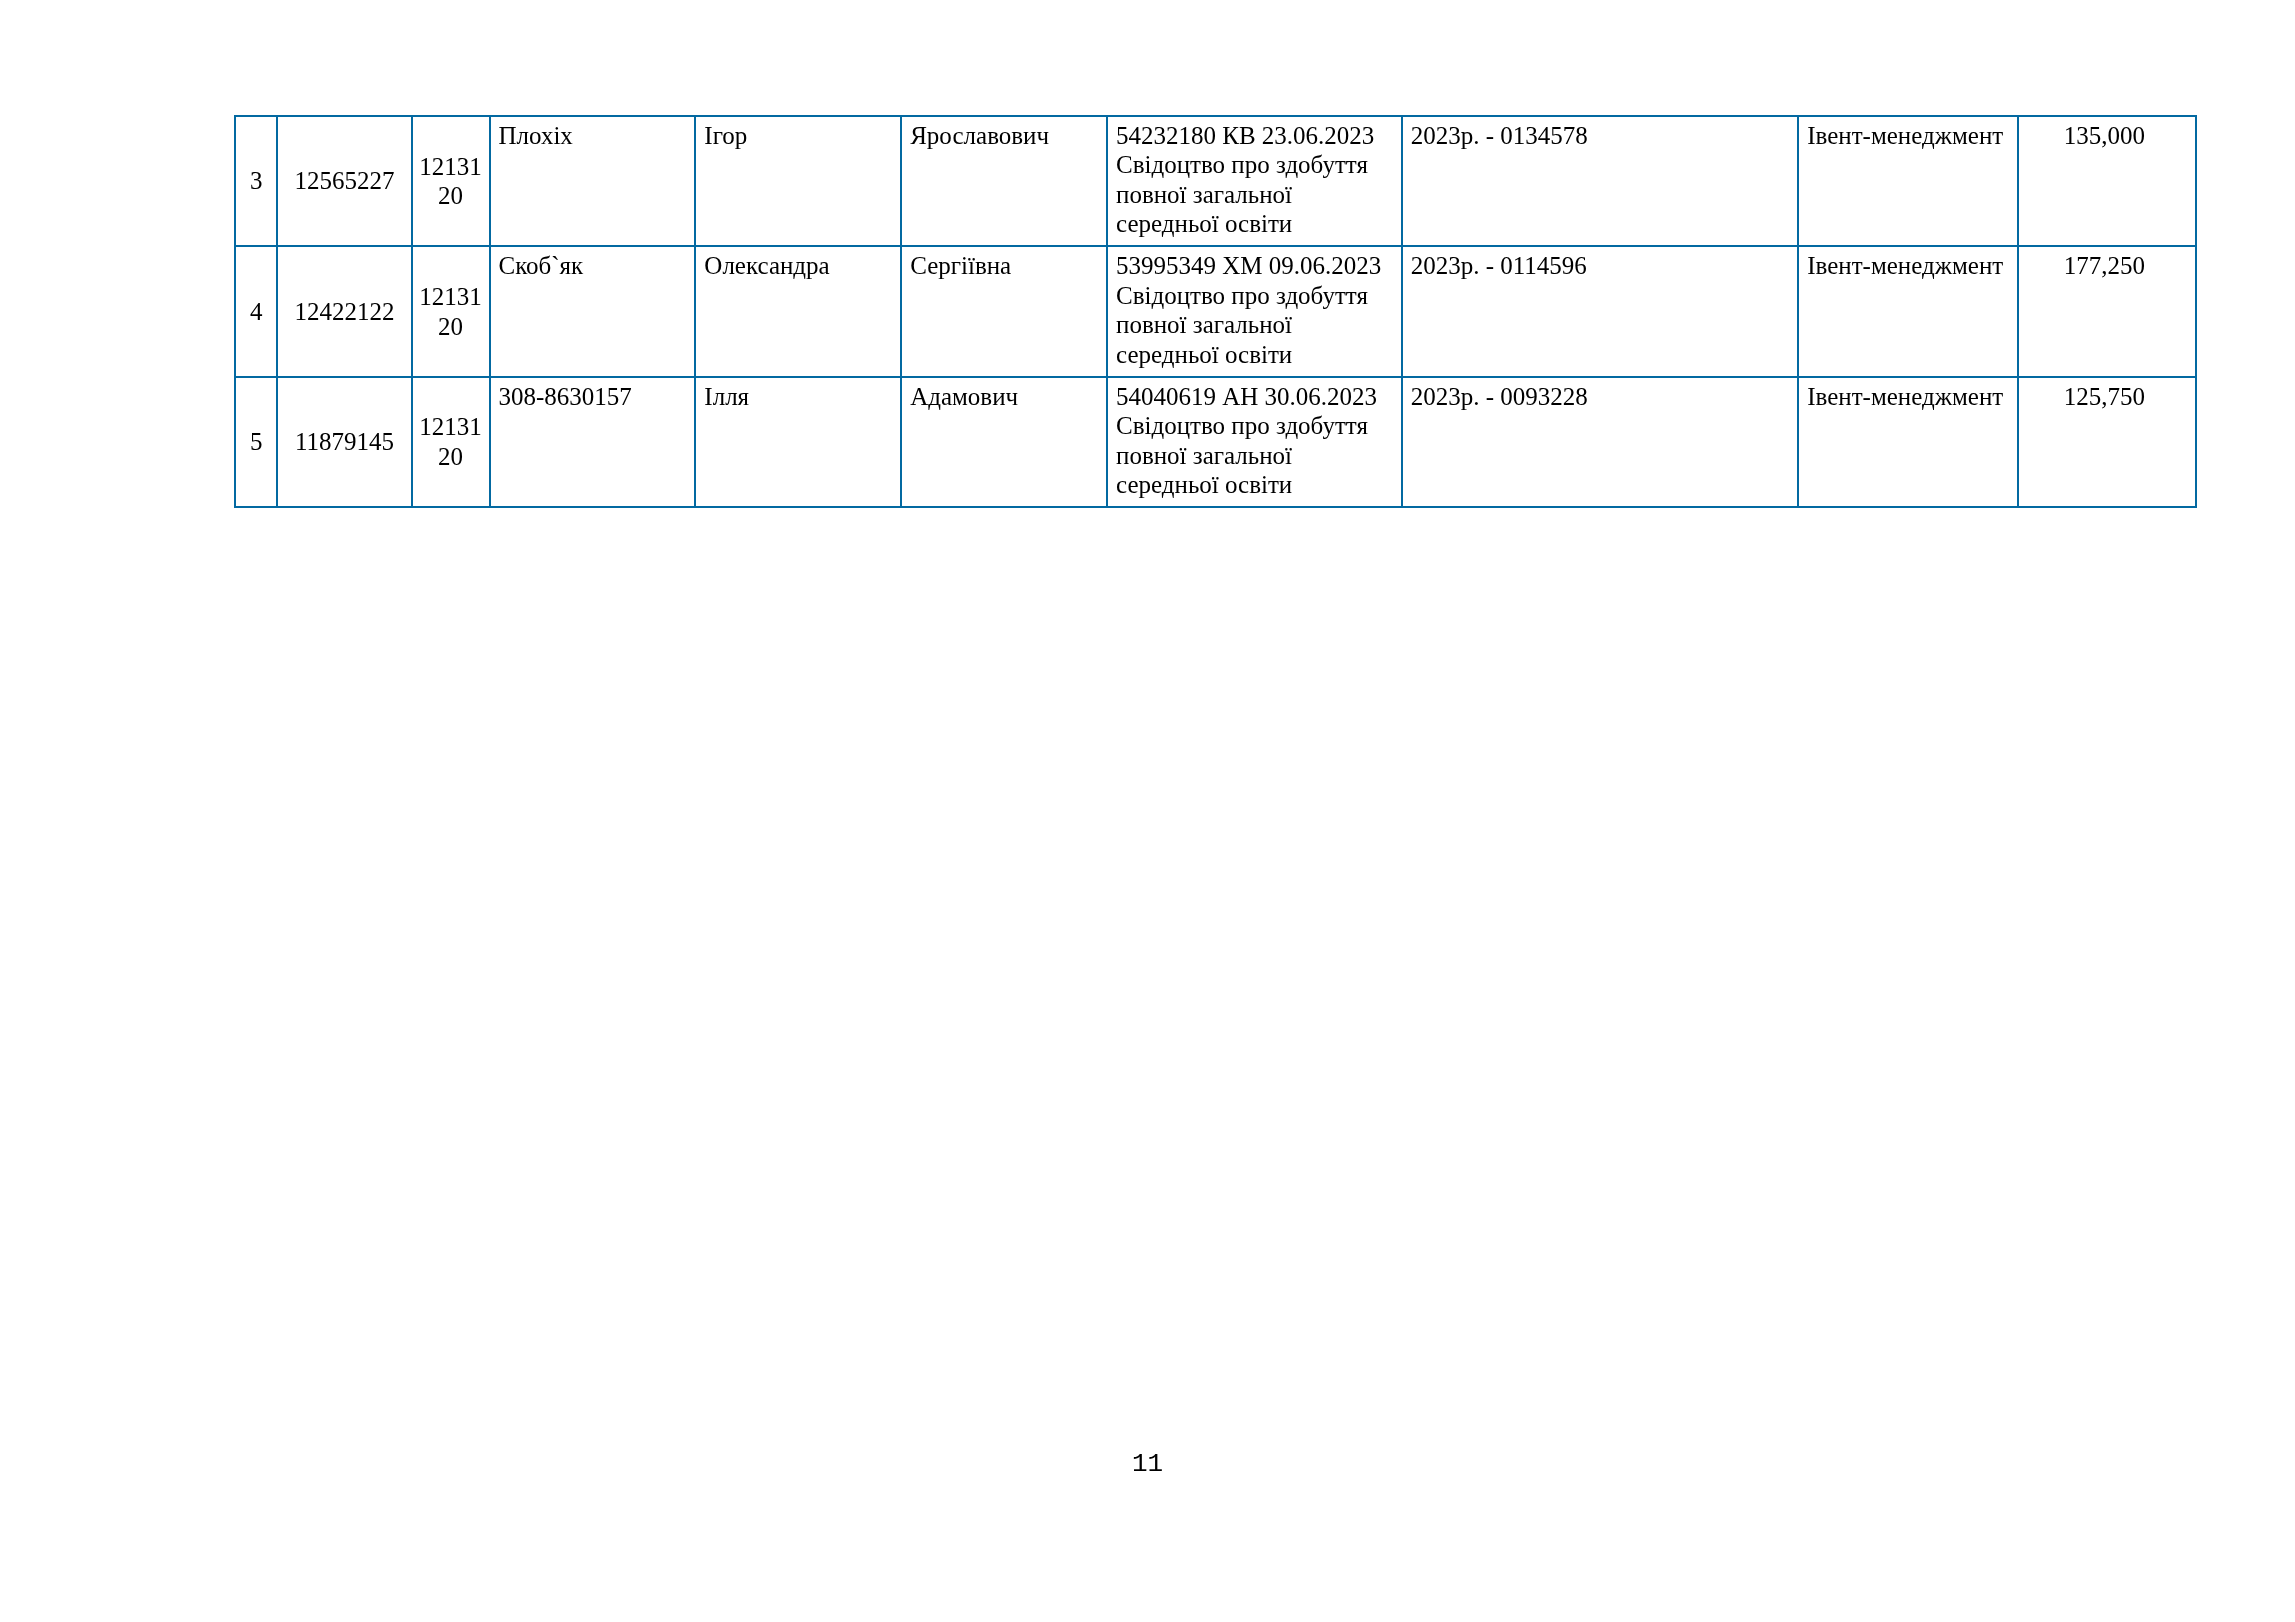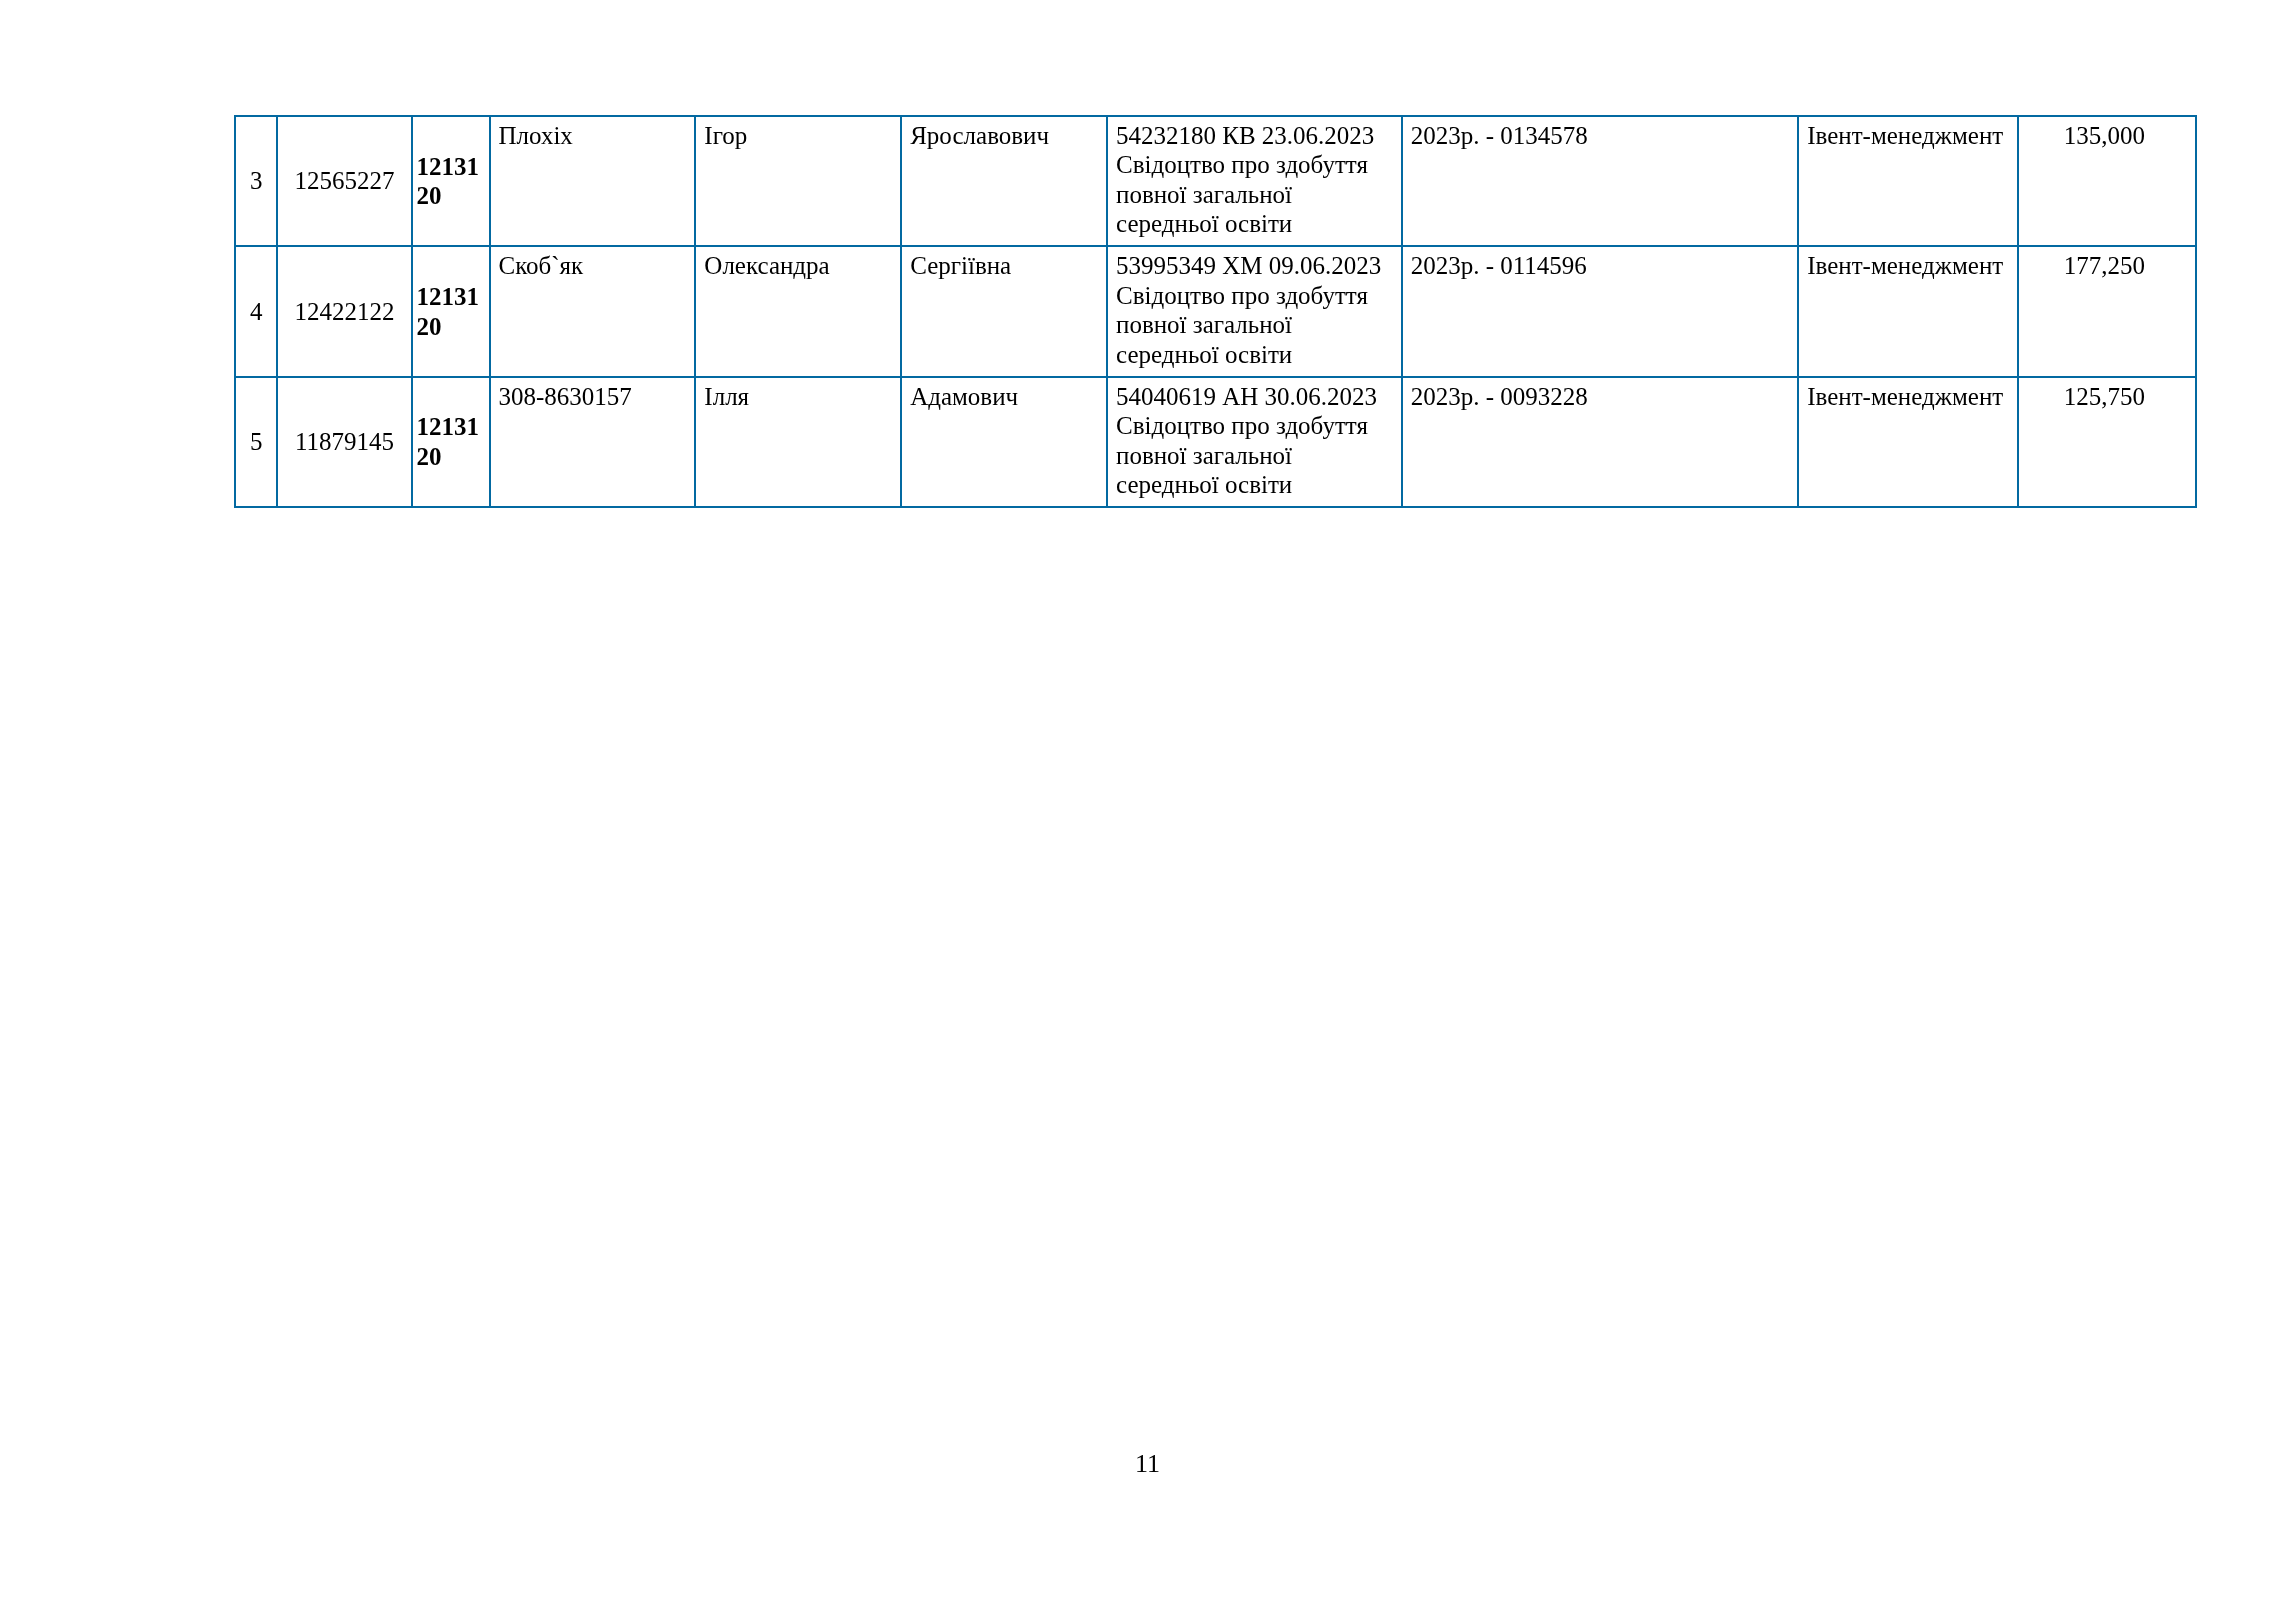--- a/index.html
+++ b/index.html
@@ -42,39 +42,39 @@
     text-align: center;
     vertical-align: middle;
     padding: 0;
   }
   td.c-id {
     text-align: center;
     vertical-align: middle;
     padding: 0 0;
   }
   td.c-code {
+    text-align: center;
     vertical-align: middle;
     padding: 0 3.9px;
     word-break: break-all;
-    font-weight: bold;
   }
   td.c-amount {
     text-align: center;
     vertical-align: top;
     padding: 3.9px 9.2px 6.5px 3.9px;
     white-space: nowrap;
   }
   .page-number {
     position: absolute;
     left: 0;
     top: 1449px;
     width: 2295px;
     text-align: center;
     font-size: 26px;
-    font-family: Liberation Serif, serif;
+    font-family: Liberation Mono, monospace;
   }
 </style>
 </head>
 <body>
 
 <div class="page">
 
   <table class="doc-table">
     <colgroup>
       <col style="width:39px">

